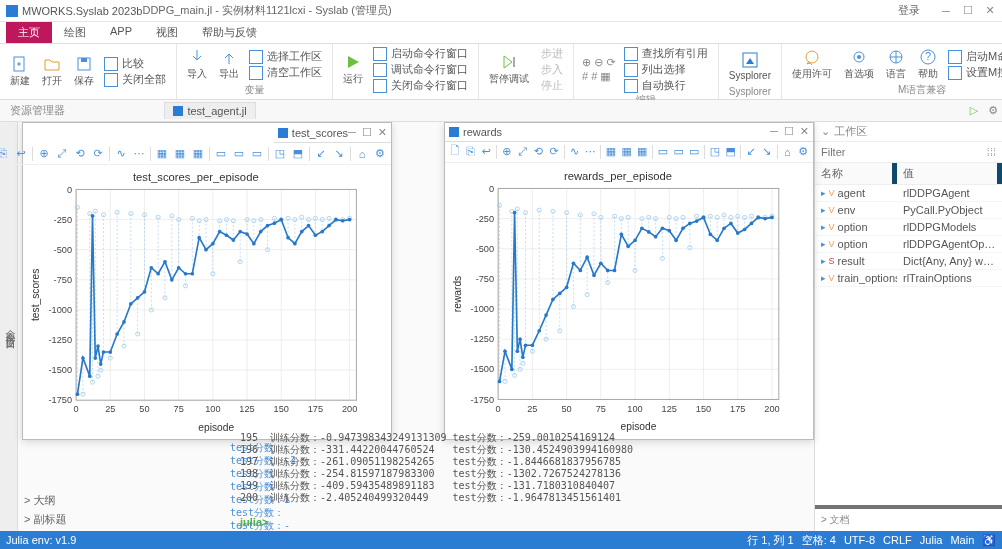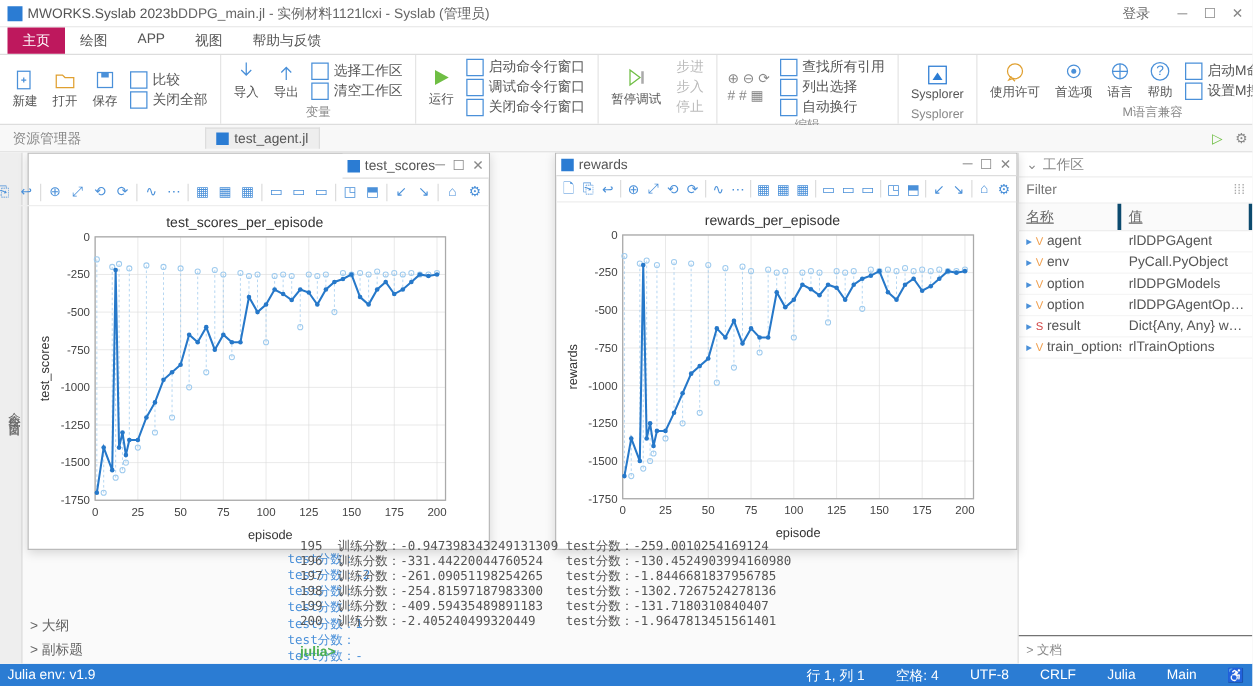--- a/index.html
+++ b/index.html
@@ -69,31 +69,31 @@
 .bl-panels div { padding: 2px 4px; cursor: pointer; }
 
 
 .rp-head { height: 20px; border-bottom: 1px solid #eee; display: flex; align-items: center; padding: 0 6px; color: #888; }
 .rp-head .arrow { margin-right: 4px; }
 .rp-filter { padding: 4px 6px; border-bottom: 1px solid #eee; display:flex; align-items:flex-start; }
 .rp-filter input { flex:1; border: none; outline: none; font-size: 11px; color: #888; }
 .rp-grid-ic { color:#aaa; margin-left:4px; }
 .rp-table { width: 100%; }
 .rp-table .hdr { display: flex; border-bottom: 1px solid #eee; background: #fafafa; }
-.rp-table .hdr .c { padding: 3px 6px; color: #666; border-right: 3px solid #0c4a6e; text-decoration: underline; }
+.rp-table .hdr .c { padding: 3px 6px; color: #666; border-right: 5px solid #0c4a6e; }
 .rp-table .row { display: flex; border-bottom: 1px solid #f5f5f5; }
 .rp-table .row .c { padding: 2px 6px; color: #555; overflow: hidden; text-overflow: ellipsis; white-space: nowrap; }
 .rp-table .c1 { width: 82px; display:flex; align-items:center; gap:3px; }
 .rp-table .c2 { flex: 1; }
 .rp-expand { color:#4a90d9; font-size:9px; }
 .rp-type { color:#f0a050; font-size:9px; }
-.rp-bot { margin-top:auto; padding: 4px 6px; color: #888; font-size: 10px; border-top:1px solid #737373; }
-
-
-.statusbar { height: 18px; background: #2b7cd3; color: #fff; display: flex; align-items: center; padding: 0 6px; font-size: 10px; gap: 25px; }
+.rp-bot { margin-top:auto; padding: 4px 6px; color: #888; font-size: 10px; border-top:4px solid #737373; }
+
+
+.statusbar { height: 18px; background: #2b7cd3; color: #fff; display: flex; align-items: center; padding: 0 6px; font-size: 10px; gap: 8px; }
 .statusbar .sb-l { flex: 1; }
 .statusbar span { white-space: nowrap; }
 
 svg .chart-line { stroke: #2678c9; stroke-width: 1.6; fill: none; }
 svg .chart-pts { fill: #2678c9; }
 svg .chart-dash { stroke: #9fcbee; stroke-width: 0.6; stroke-dasharray: 2 2; fill: none; }
 svg .chart-dot { fill: none; stroke: #9fcbee; stroke-width:0.8; }
 svg .plot-title { font-size: 11px; fill: #333; }
 svg .plot-border { stroke:#aaa; fill:none; stroke-width:1; }
 </style>

